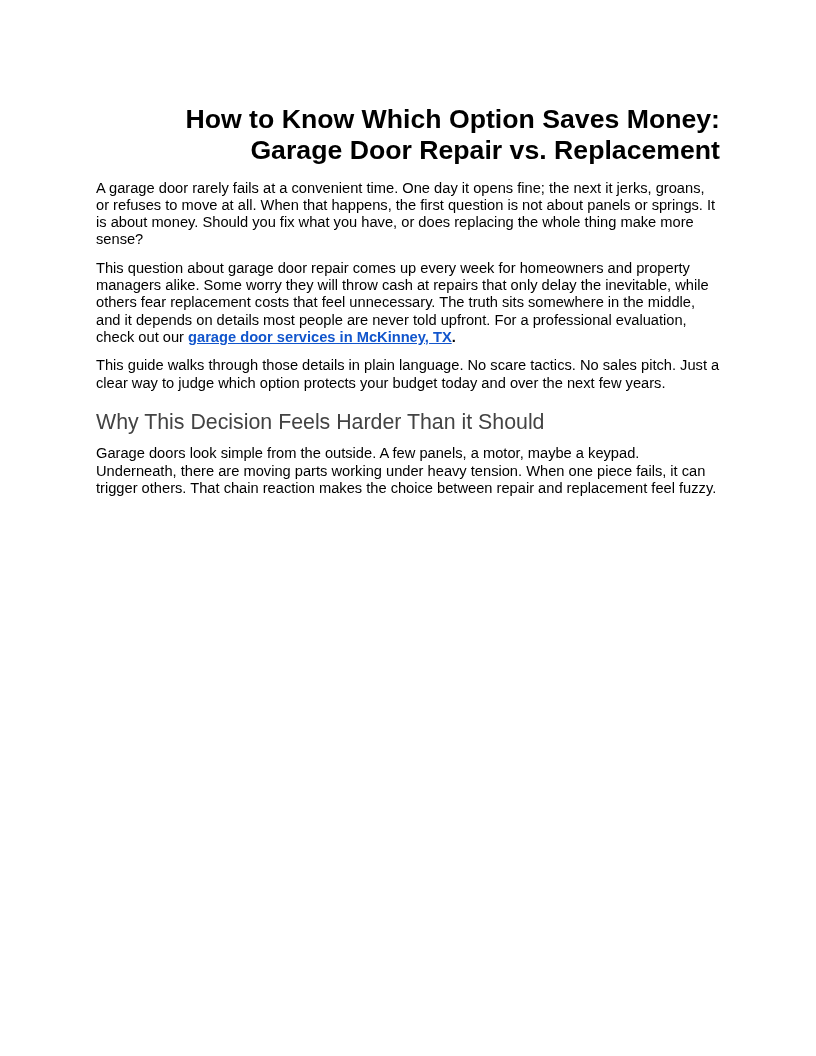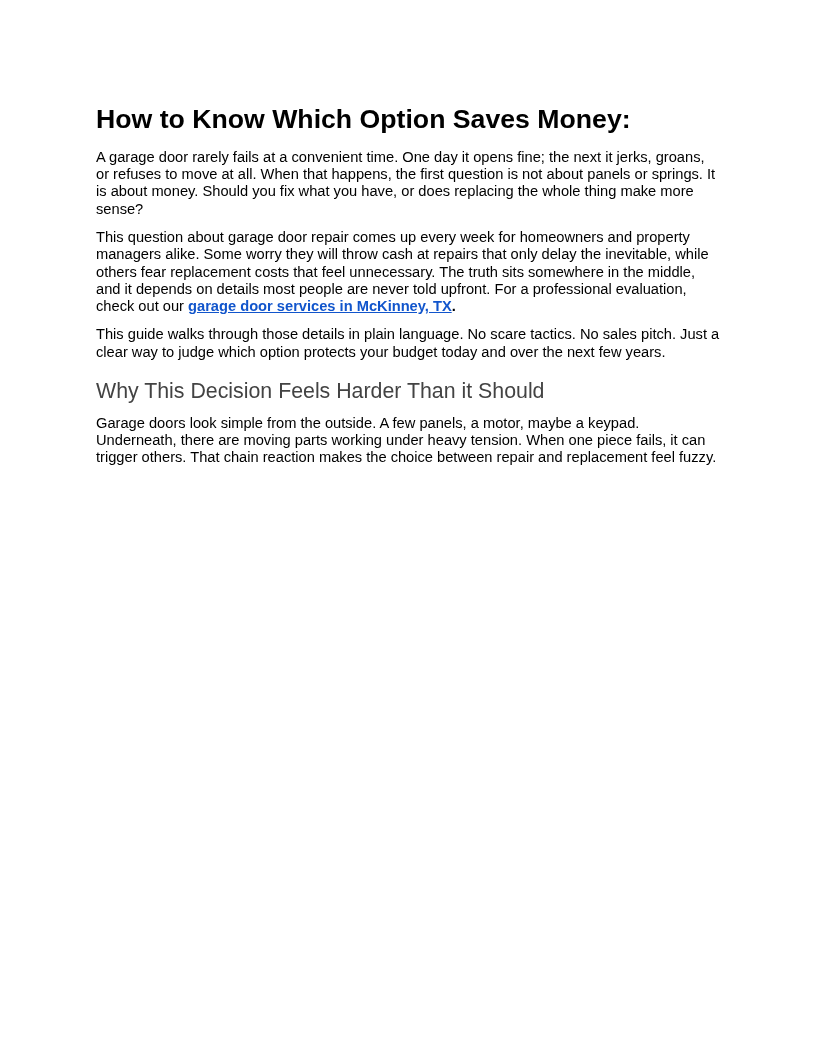--- a/index.html
+++ b/index.html
@@ -22,21 +22,21 @@
     color: var(--body_text);
     overflow: hidden;
   }
   h1.doc-title {
     font-size: 20pt;
     line-height: 1.155;
     font-weight: bold;
     color: var(--body_text);
     margin: 8px 0 14px 0;
   }
-  h1.doc-title span { display: block; }
+  h1.doc-title span { display: block; text-align: right; }
   h2.section-heading {
     font-size: 16pt;
     line-height: 1.15;
     font-weight: normal;
     color: var(--heading2);
     margin: 18px 0 11px 0;
   }
   p.body-para {
     font-size: 11pt;
     line-height: 17.3px;
@@ -52,20 +52,21 @@
   }
   .after-link { font-weight: bold; }
 </style>
 </head>
 <body>
 
 <div class="page">
 
   <h1 class="doc-title">
     <span>How to Know Which Option Saves Money:</span>
+    <span>Garage Door Repair vs. Replacement</span>
   </h1>
 
   <p class="body-para">A garage door rarely fails at a convenient time. One day it opens fine; the next it jerks, groans, or refuses to move at all. When that happens, the first question is not about panels or springs. It is about money. Should you fix what you have, or does replacing the whole thing make more sense?</p>
 
   <p class="body-para"><span>This question about garage door repair comes up every week for homeowners and property managers alike. Some worry they will throw cash at repairs that only delay the inevitable, while others fear replacement costs that feel unnecessary. The truth sits somewhere in the middle, and it depends on details most people are never told upfront. For a professional evaluation, check out our </span><a class="doc-link">garage door services in McKinney, TX</a><span class="after-link">.</span></p>
 
   <p class="body-para">This guide walks through those details in plain language. No scare tactics. No sales pitch. Just a clear way to judge which option protects your budget today and over the next few years.</p>
 
   <h2 class="section-heading">Why This Decision Feels Harder Than it Should</h2>
 

